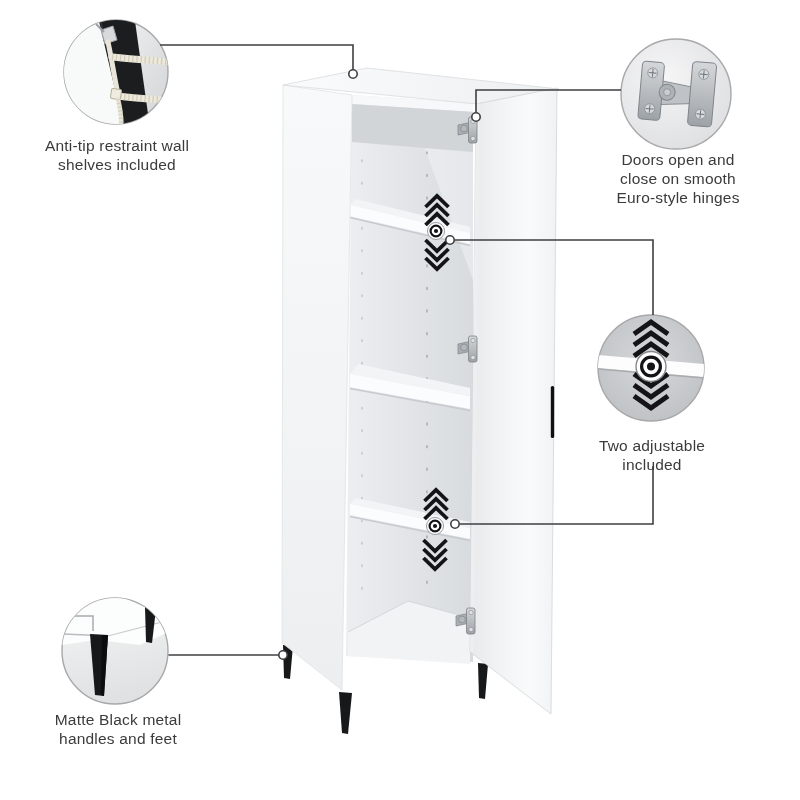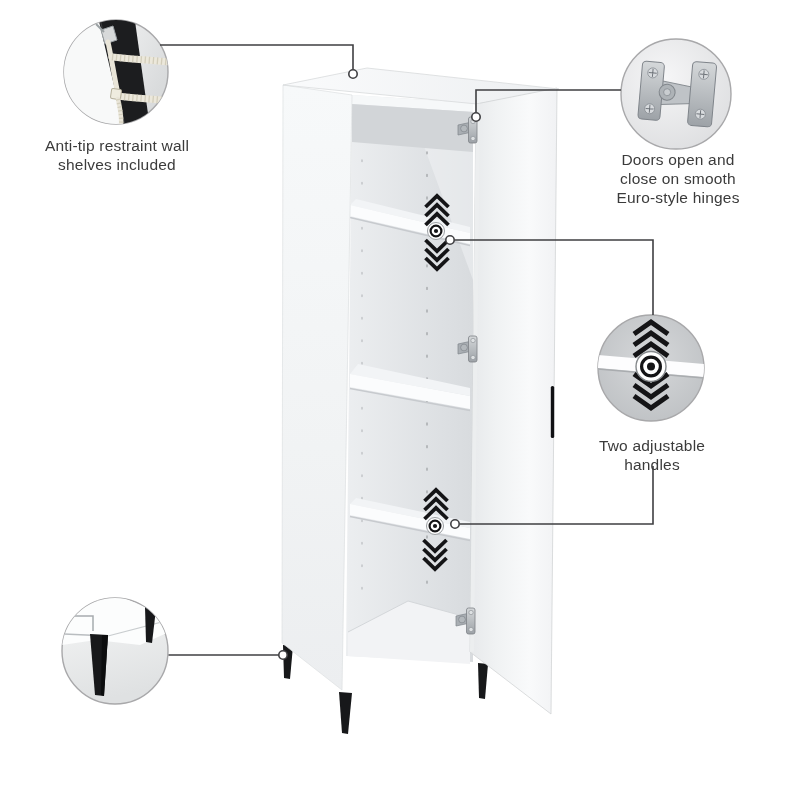--- a/index.html
+++ b/index.html
@@ -285,16 +285,20 @@
   <span>Anti-tip restraint wall</span>
   <span>shelves included</span>
 </div>
 <div class="callout-label" id="label-hinges">
   <span>Doors open and</span>
   <span>close on smooth</span>
   <span>Euro-style hinges</span>
 </div>
 <div class="callout-label" id="label-shelves">
   <span>Two adjustable</span>
-  <span>handles</span>
+  <span>included</span>
+</div>
+<div class="callout-label" id="label-feet">
+  <span>Matte Black metal</span>
+  <span>handles and feet</span>
 </div>
 
 </div>
 
 </body></html>

